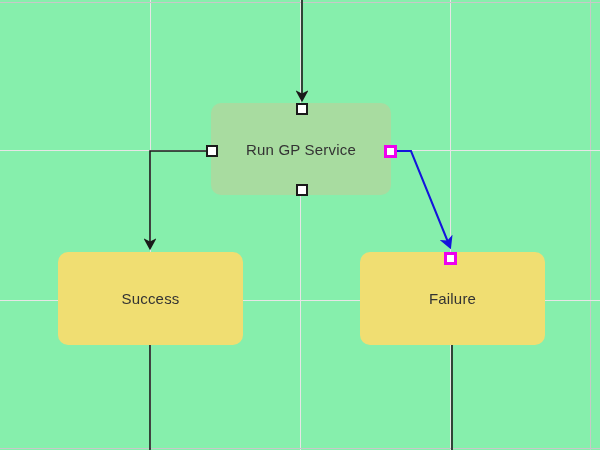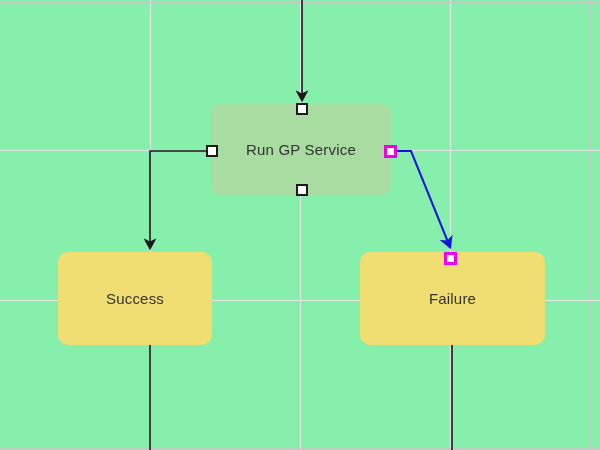--- a/index.html
+++ b/index.html
@@ -91,21 +91,21 @@
 
     <path d="M 452 345 L 452 452" fill="none" stroke="#1a1a1a" stroke-width="1.6"></path>
   </svg>
 
   <div id="node-layer">
 
     <div class="node" style="left:211px; top:103px; width:180px; height:92px; background:#a8dca0;">
       <span class="node-label">Run GP Service</span>
     </div>
 
-    <div class="node" style="left:58px; top:252px; width:154px; height:93px; background:#f0de72;">
+    <div class="node" style="left:58px; top:252px; width:185px; height:93px; background:#f0de72;">
       <span class="node-label">Success</span>
     </div>
 
     <div class="node" style="left:360px; top:252px; width:185px; height:93px; background:#f0de72;text-align:right;">
       <span class="node-label">Failure</span>
     </div>
 
   </div>
 
   <div id="port-layer">

